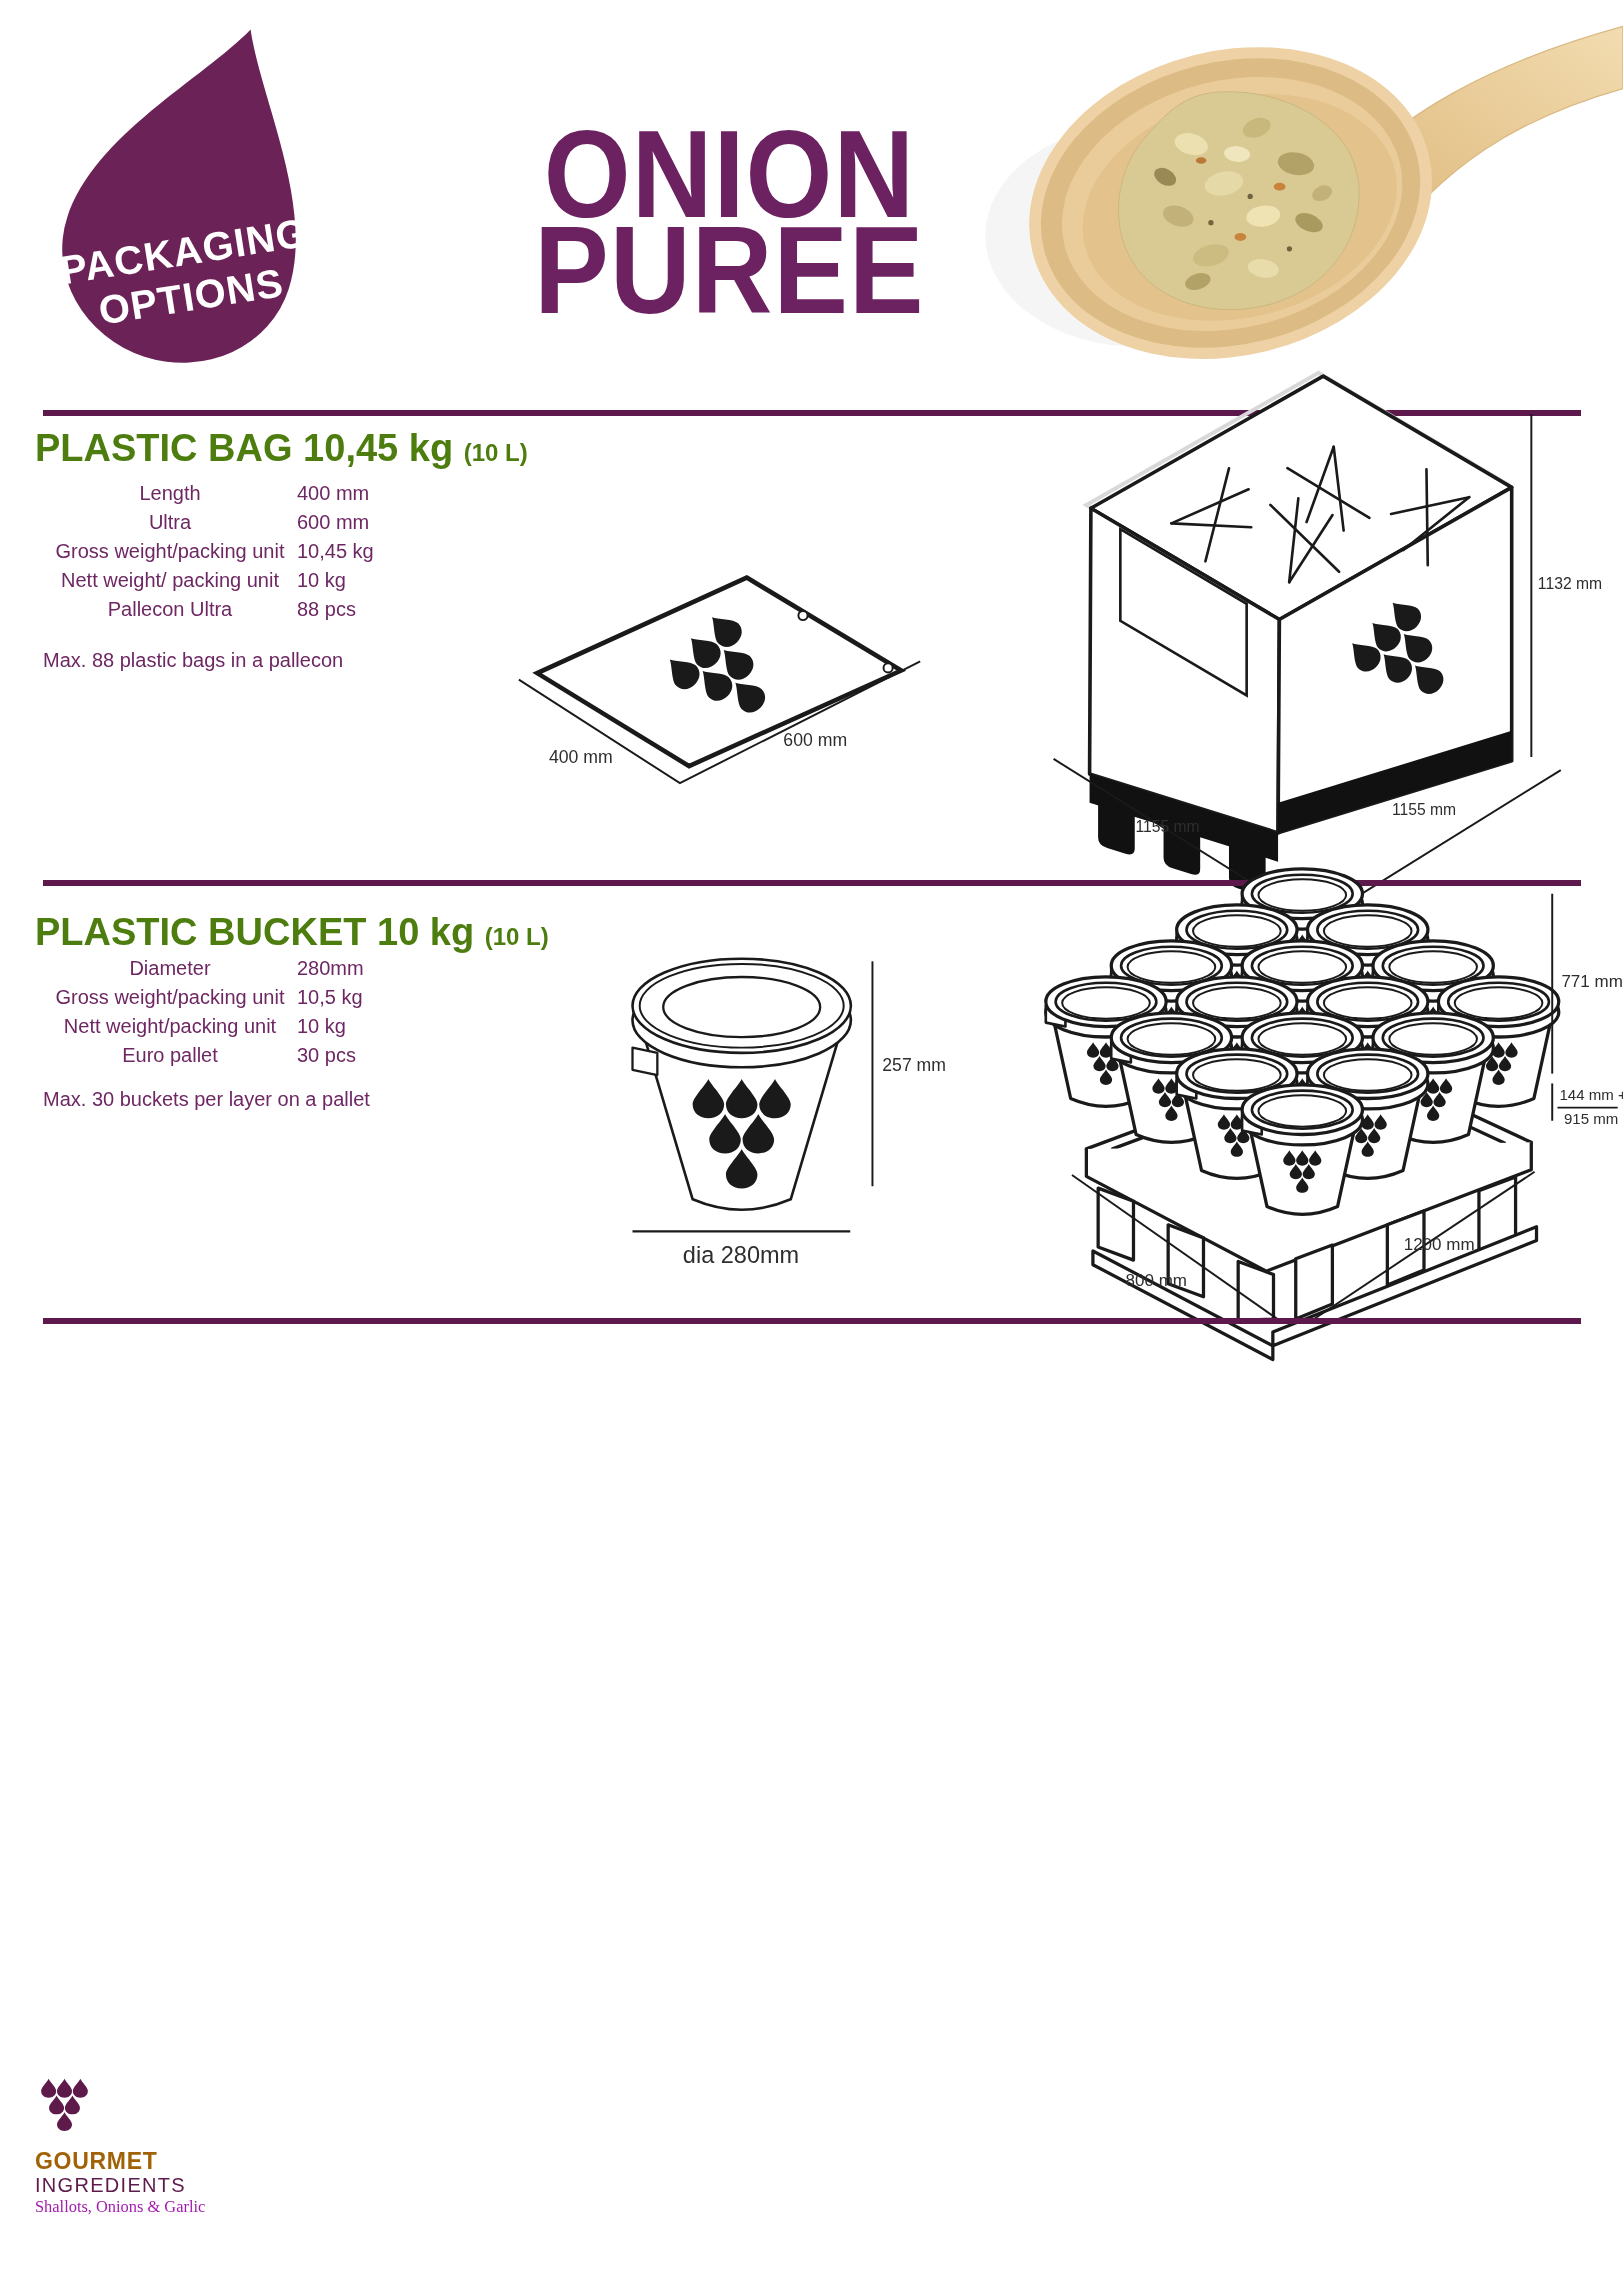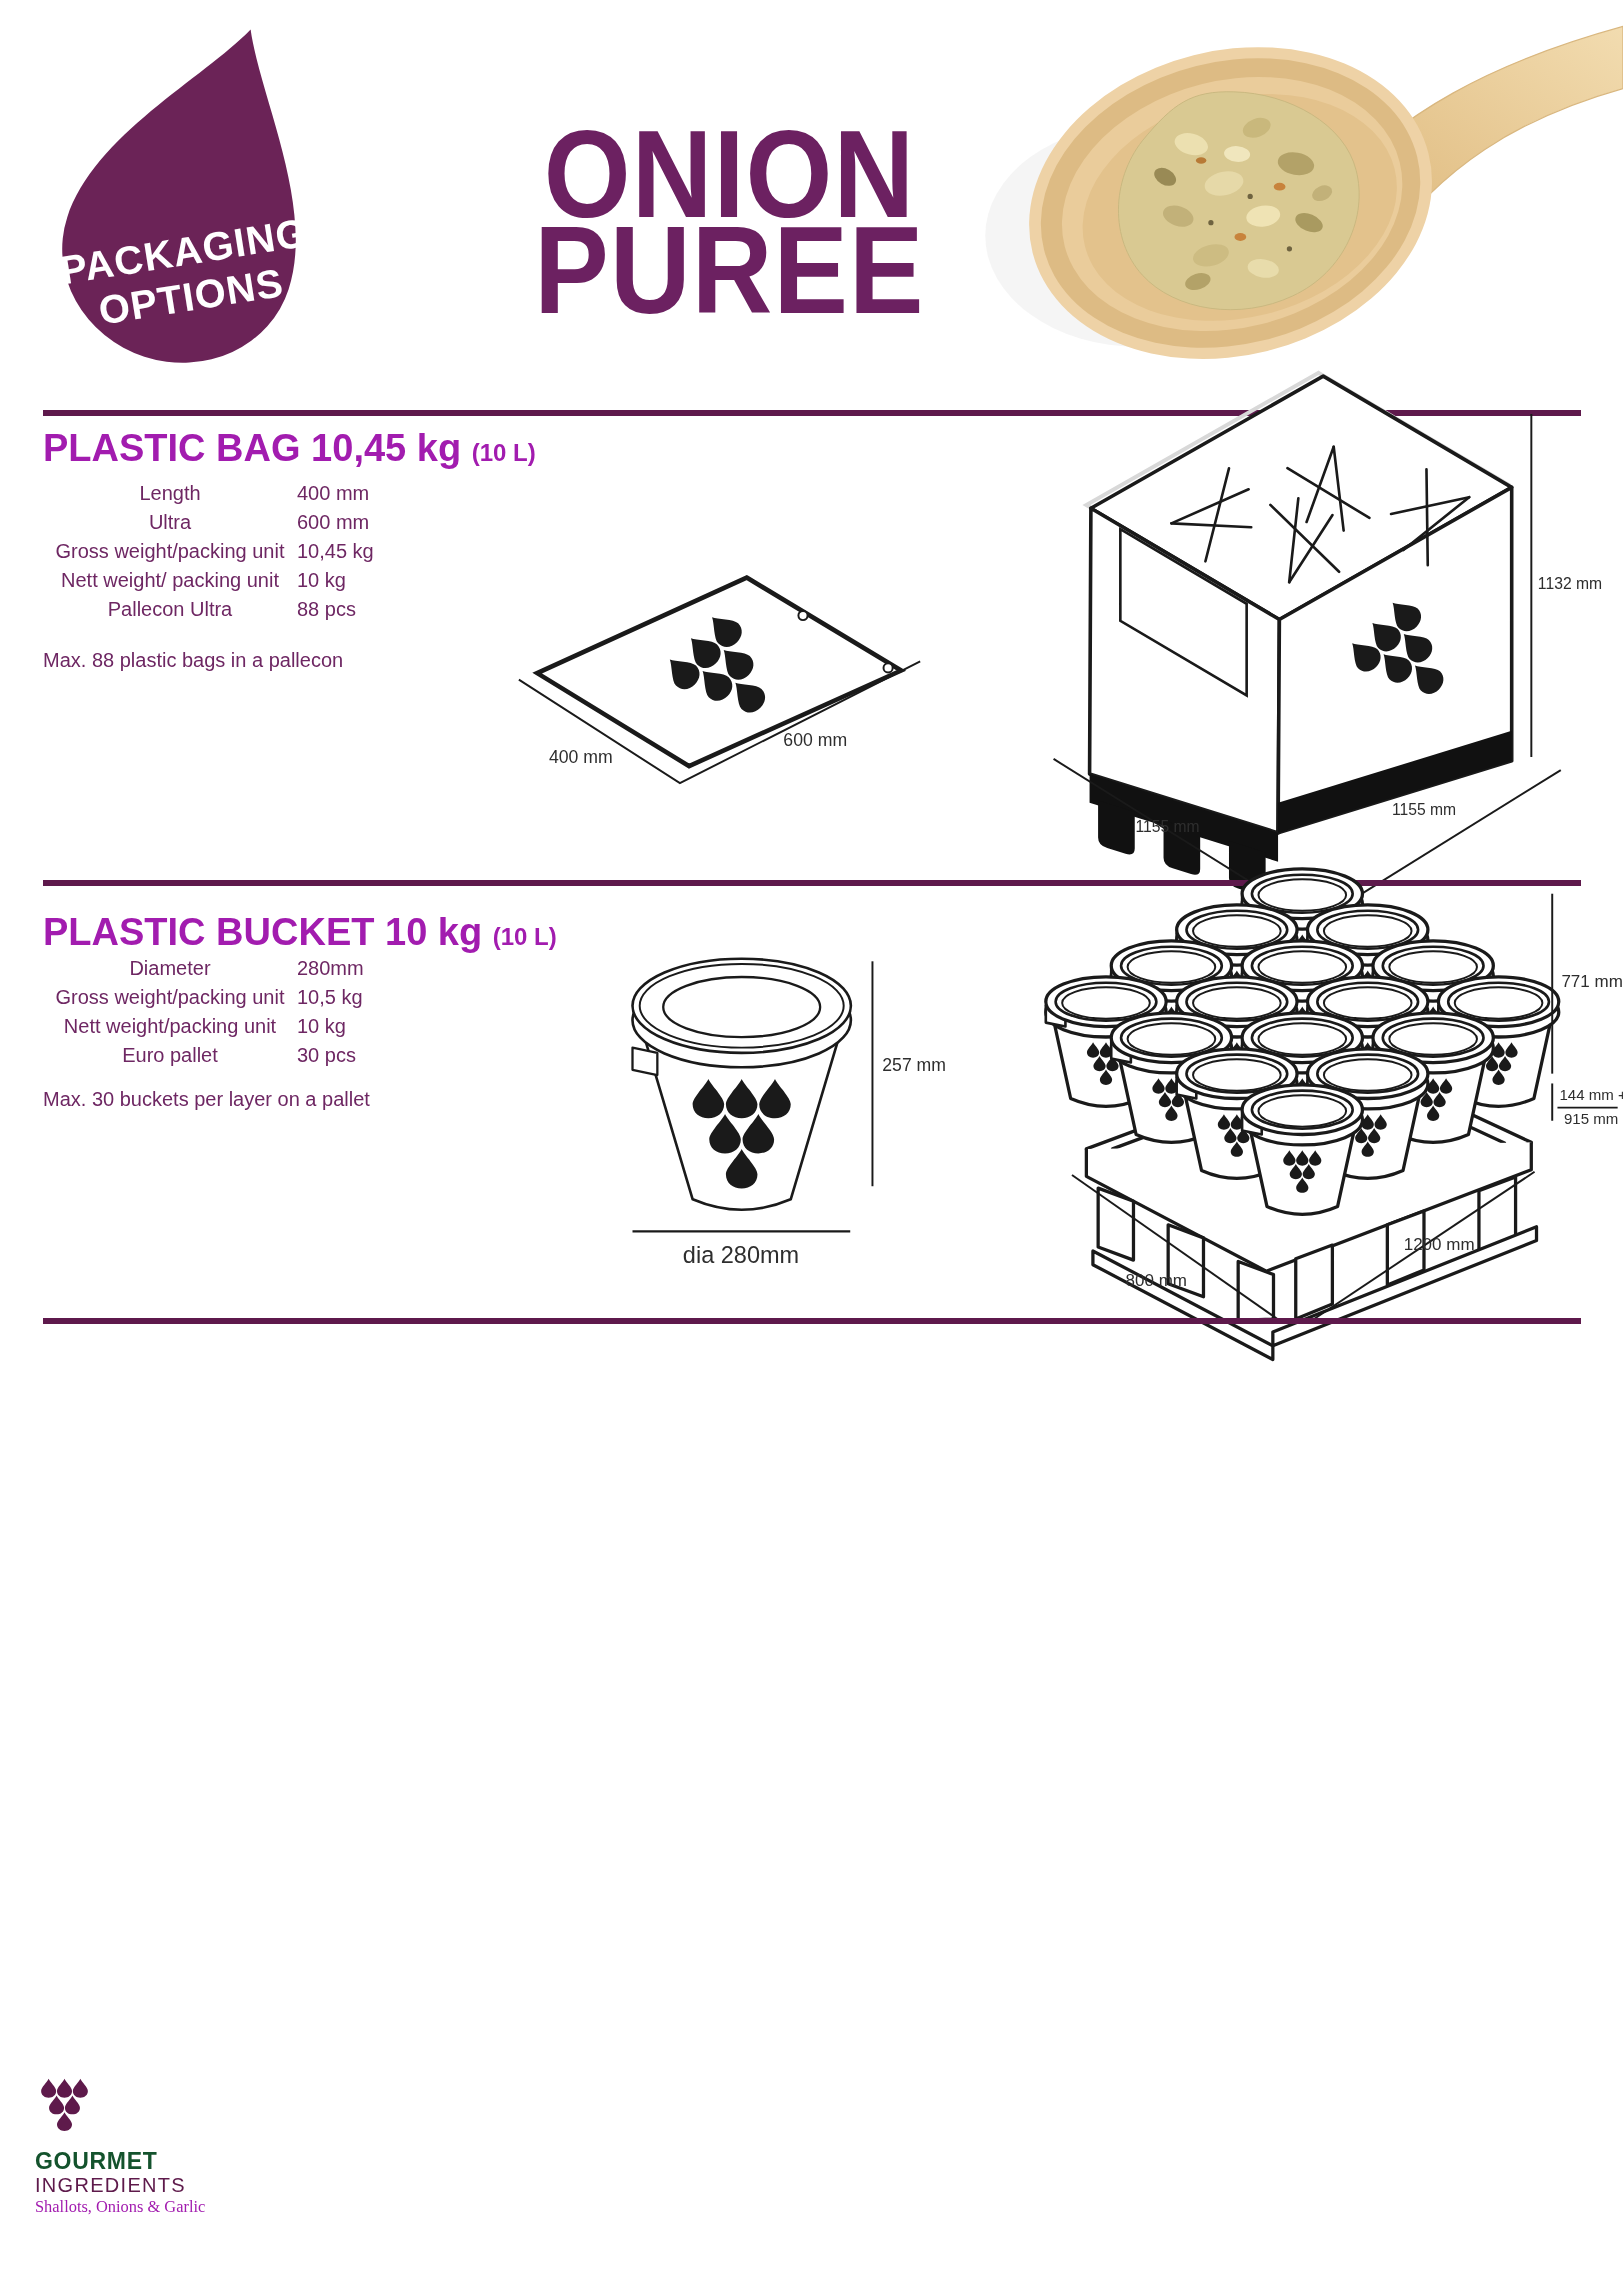--- a/index.html
+++ b/index.html
@@ -13,36 +13,36 @@
 
   
   #main-title{left:484px;top:126px;width:491px;text-align:center;
     font-size:124px;line-height:96px;font-weight:700;color:#6c2161;
     letter-spacing:1.3px;transform:scaleX(.9);transform-origin:center top;}
 
   
   .rule{left:43px;width:1538px;height:5.9px;background:#5e194c;}
 
   
-  .sec-heading{left:43px;font-weight:700;color:#a21caf;font-size:38px;
+  .sec-heading{left:35px;font-weight:700;color:#4d7c0f;font-size:38px;
     letter-spacing:0px;white-space:nowrap;}
   .sec-heading .suffix{font-size:24px;font-weight:700;}
 
   
   .spec-table{left:43px;width:497px;color:#6e2763;font-size:20px;}
   .spec-row{display:flex;height:29px;align-items:flex-start;text-align:center;}
   .spec-label{width:254px;flex:none;}
   .note{left:43px;color:#6e2763;font-size:20px;}
 
   
   text.dim{font-family:"Liberation Sans",sans-serif;fill:#2e2e2e;}
 
   
   #brand-top{left:35px;top:2148px;font-size:23px;font-weight:700;
-    letter-spacing:0.7px;color:#14532d;}
+    letter-spacing:0.7px;color:#a16207;}
   #brand-bottom{left:35px;top:2174px;font-size:20px;font-weight:400;
     letter-spacing:1.3px;color:#5e1a4b;text-align:center;}
   #brand-tagline{left:35px;top:2197px;font-size:16.4px;
     font-family:"Liberation Serif",serif;color:#a21caf;}
 </style>
 </head>
 <body>
 
 <svg width="0" height="0" style="position:absolute" aria-hidden="true">
   <defs>

